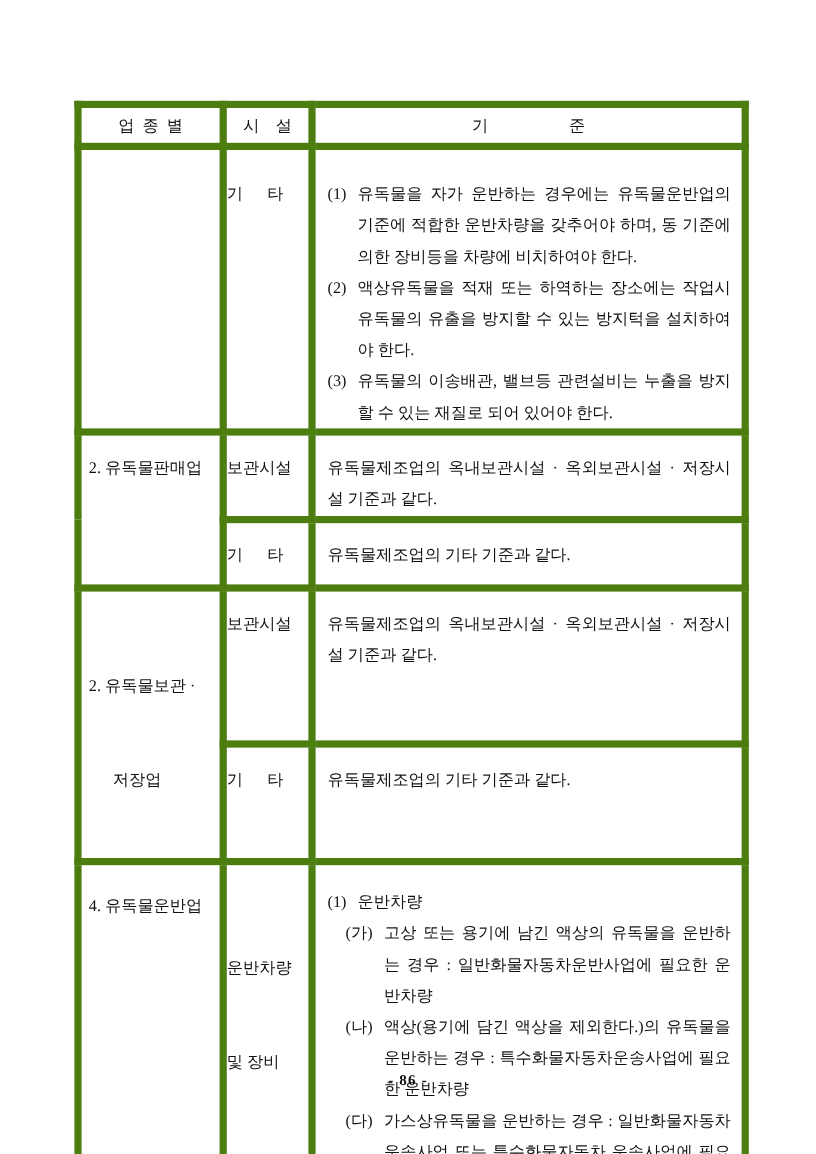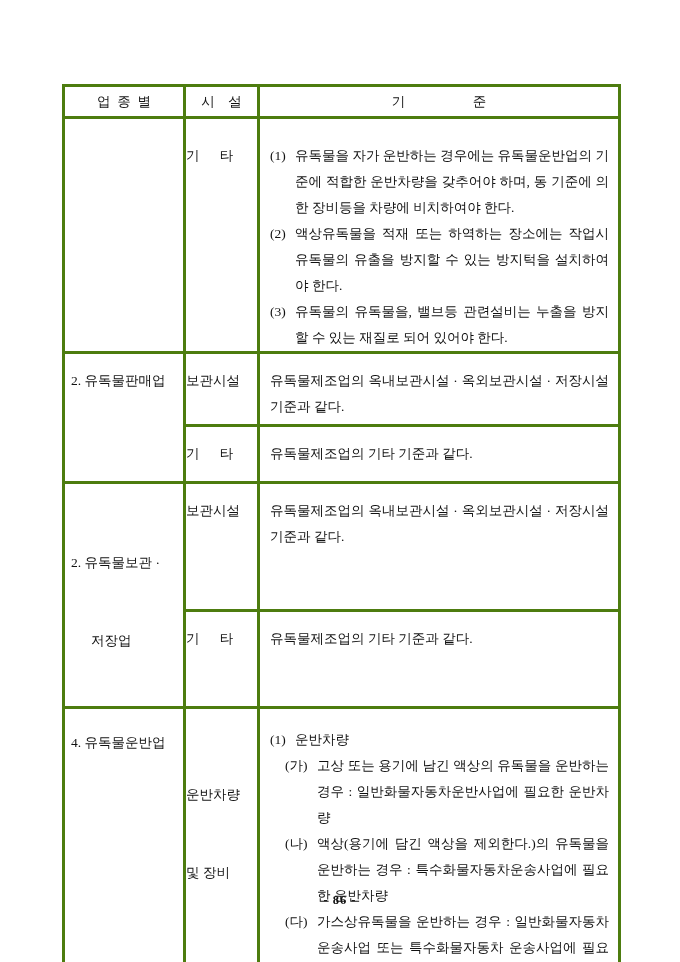--- a/index.html
+++ b/index.html
@@ -18,21 +18,21 @@
     left: 62px;
     top: 84px;
     width: 556px;
     border-collapse: collapse;
     table-layout: fixed;
     border: 2px solid #1c1c1c;
     font-size: 13.5px;
     line-height: 26px;
   }
   table.std td, table.std th {
-    border: 3px solid #4d7c0f;
+    border: 6px solid #4d7c0f;
     vertical-align: top;
     font-weight: normal;
     overflow: hidden;
   }
   
   tr.hdr th {
     height: 29px;
     text-align: center;
     white-space: pre;
     padding: 0;
@@ -98,21 +98,21 @@
         <div class="item">
           <span class="marker">(1)</span>
           <span>유독물을 자가 운반하는 경우에는 유독물운반업의 기준에 적합한 운반차량을 갖추어야 하며, 동 기준에 의한 장비등을 차량에 비치하여야 한다.</span>
         </div>
         <div class="item">
           <span class="marker">(2)</span>
           <span>액상유독물을 적재 또는 하역하는 장소에는 작업시 유독물의 유출을 방지할 수 있는 방지턱을 설치하여야 한다.</span>
         </div>
         <div class="item">
           <span class="marker">(3)</span>
-          <span>유독물의 유독물을, 밸브등 관련설비는 누출을 방지할 수 있는 재질로 되어 있어야 한다.</span>
+          <span>유독물의 이송배관, 밸브등 관련설비는 누출을 방지할 수 있는 재질로 되어 있어야 한다.</span>
         </div>
       </td>
     </tr>
 
     <tr style="height:73px;">
       <td class="industry" rowspan="2">2. 유독물판매업</td>
       <td class="facility">보관시설</td>
       <td class="standard">유독물제조업의 옥내보관시설 · 옥외보관시설 · 저장시설 기준과 같다.</td>
     </tr>
     <tr style="height:57px;">

